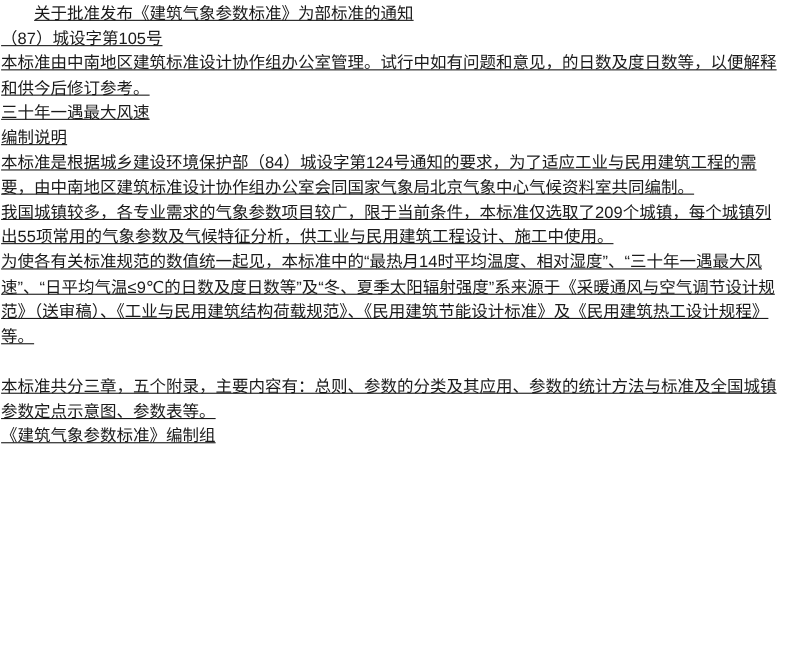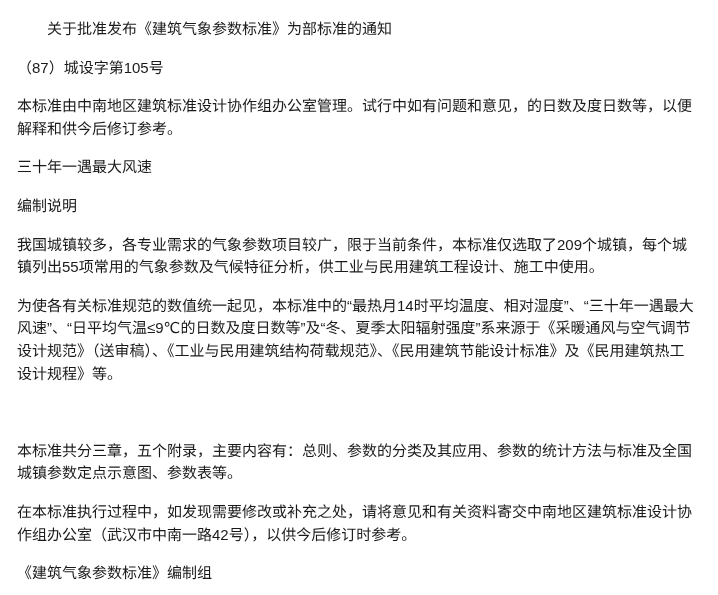--- a/index.html
+++ b/index.html
@@ -14,40 +14,41 @@
     font-family: "Liberation Sans", "DejaVu Sans", sans-serif;
     font-size: 15px;
     line-height: 22.6px;
     color: #1a1a1a;
   }
   .document-body {
     padding: 2px 6px 0 1px;
     width: 711px;
   }
   .block {
-    margin: 16px;
+    margin: 0;
     word-break: break-all;
     overflow-wrap: break-word;
     text-align: left;
+    text-decoration: underline;
   }
   .block.title {
     text-indent: 2em;
   }
   .block.spacer {
     height: 22.6px;
   }
 </style>
 </head>
 <body>
 
 <div class="document-body">
     <div class="block title">关于批准发布《建筑气象参数标准》为部标准的通知</div>
     <div class="block para">（87）城设字第105号</div>
     <div class="block para">本标准由中南地区建筑标准设计协作组办公室管理。试行中如有问题和意见，的日数及度日数等，以便解释和供今后修订参考。</div>
     <div class="block para">三十年一遇最大风速</div>
     <div class="block para">编制说明</div>
+    <div class="block para">本标准是根据城乡建设环境保护部（84）城设字第124号通知的要求，为了适应工业与民用建筑工程的需要，由中南地区建筑标准设计协作组办公室会同国家气象局北京气象中心气候资料室共同编制。</div>
     <div class="block para">我国城镇较多，各专业需求的气象参数项目较广，限于当前条件，本标准仅选取了209个城镇，每个城镇列出55项常用的气象参数及气候特征分析，供工业与民用建筑工程设计、施工中使用。</div>
     <div class="block para">为使各有关标准规范的数值统一起见，本标准中的“最热月14时平均温度、相对湿度”、“三十年一遇最大风速”、“日平均气温≤9℃的日数及度日数等”及“冬、夏季太阳辐射强度”系来源于《采暖通风与空气调节设计规范》（送审稿）、《工业与民用建筑结构荷载规范》、《民用建筑节能设计标准》及《民用建筑热工设计规程》等。</div>
     <div class="block spacer"></div>
     <div class="block para">本标准共分三章，五个附录，主要内容有：总则、参数的分类及其应用、参数的统计方法与标准及全国城镇参数定点示意图、参数表等。</div>
-    <div class="block para">在本标准执行过程中，如发现需要修改或补充之处，请将意见和有关资料寄交中南地区建筑标准设计协作组办公室（武汉市中南一路42号），以供今后修订时参考。</div>
     <div class="block para">《建筑气象参数标准》编制组</div>
   </div>
 
 </body></html>

